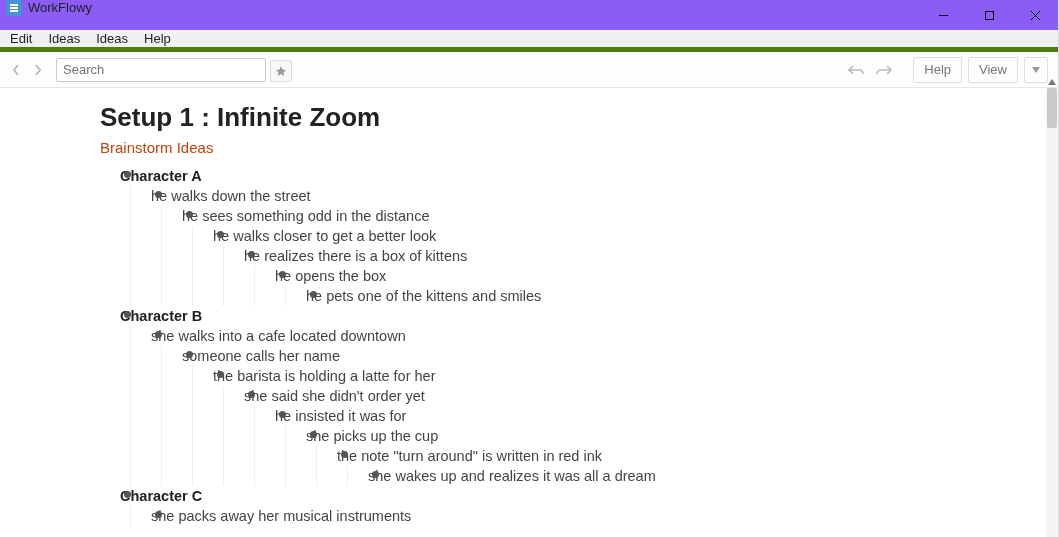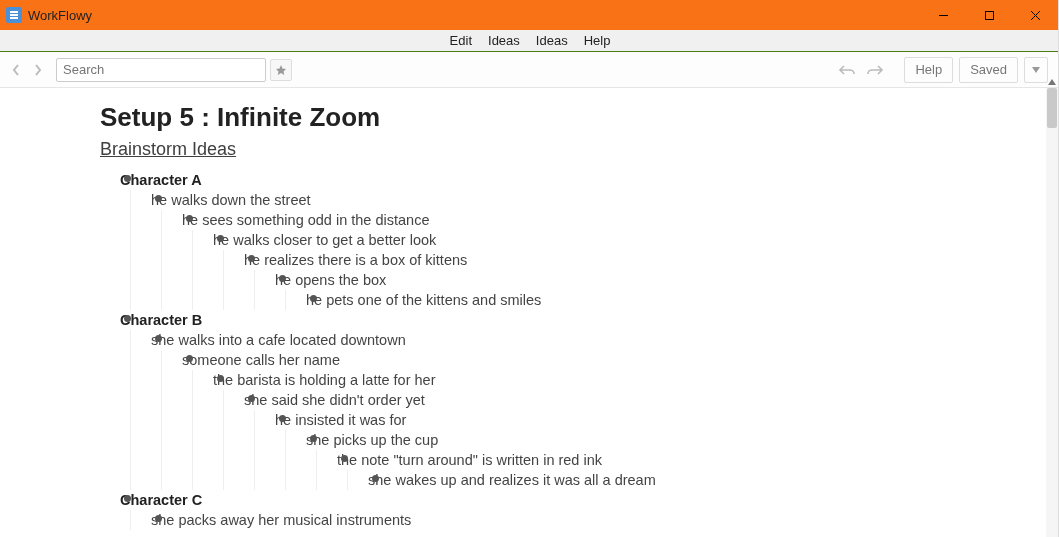--- a/index.html
+++ b/index.html
@@ -1,59 +1,59 @@
 <!DOCTYPE html>
 <html><head>
 <meta charset="utf-8">
 <style>
   * { box-sizing: border-box; }
   html, body { margin: 0; padding: 0; font-family: "Segoe UI", Arial, sans-serif; font-size: 13px; color: #333; background: #fff; }
   .window { width: 1059px; height: 537px; position: relative; background: #fff; overflow: hidden; border-right: 1px solid #ddd; }
 
   
-  .title-bar { height: 30px; display: flex; align-items: center; padding: 0 0 0 6px; background:#f97316; }
+  .title-bar { height: 30px; display: flex; padding: 0 0 0 6px; background:#8b5cf6; }
   .app-icon { width: 16px; height: 16px; background:#4a90d9; display:inline-flex; align-items:center; justify-content:center; margin-right:6px; border-radius:2px; }
   .app-icon svg { width:10px; height:10px; }
   .title-text { flex:0 0 auto; color:#222; }
   .title-spacer { flex:1; }
   .win-btns { display:flex; height:30px; }
   .win-btn { width:46px; height:30px; display:flex; align-items:center; justify-content:center; }
   .win-btn svg { stroke:#000; stroke-width:1; fill:none; }
 
   
-  .menu-bar { height:22px; background:#f0f0f0; border-bottom:1px solid #4d7c0f; display:flex; align-items:center; padding:0 0 0 2px;justify-content:center; }
+  .menu-bar { height:22px; background:#f0f0f0; border-bottom:5px solid #4d7c0f; display:flex; align-items:center; padding:0 0 0 2px; }
   .menu-item { padding:2px 8px; color:#222; cursor:default; }
 
   
   .toolbar { height:36px; border-bottom:1px solid #e6e6e6; display:flex; align-items:center; padding:0 10px 0 6px; background:#fdfdfd; }
   .nav-arrows { display:flex; gap:2px; margin-right:8px; }
   .nav-arrow { width:20px; height:24px; display:flex; align-items:center; justify-content:center; color:#bbb; }
   .nav-arrow svg { stroke:#bbb; stroke-width:2; fill:none; }
-  .search-wrap { display:flex; align-items:center; }
+  .search-wrap { display:flex; align-items:flex-end; }
   .search-input { width:210px; height:24px; border:1px solid #ccc; border-radius:2px; padding:2px 6px; font-size:13px; outline:none; background:#fff; }
   .star-btn { width:22px; height:22px; margin-left:4px; border:1px solid #ddd; border-radius:2px; background:#f7f7f7; display:flex; align-items:center; justify-content:center; }
   .star-btn svg { fill:#999; }
   .tool-spacer { flex:1; }
   .undo-redo { display:flex; gap:6px; margin-right:12px; }
   .ur-btn { width:22px; height:22px; display:flex; align-items:center; justify-content:center; }
   .ur-btn svg { stroke:#bbb; stroke-width:1.6; fill:none; }
   .tool-btn { height:26px; border:1px solid #ddd; background:#fdfdfd; border-radius:2px; padding:0 10px; margin-left:6px; color:#777; display:flex; align-items:center; font-size:13px; }
   .dropdown-btn { width:24px; padding:0; justify-content:center; }
   .dropdown-btn svg { fill:#999; }
 
   
   .content-scroll { position:absolute; top:88px; bottom:0; left:0; right:12px; overflow:hidden; }
   .scrollbar { position:absolute; right:0; top:88px; bottom:0; width:12px; background:#f5f5f5; }
   .scrollbar-thumb { position:absolute; left:1px; right:1px; top:0; height:40px; background:#c9c9c9; border-radius:2px; }
   .scroll-up { position:absolute; top:-12px; left:0; right:0; height:12px; display:flex; align-items:center; justify-content:center;}
   .scroll-up svg { fill:#777; }
 
   .doc { padding: 14px 0 0 100px; }
   .page-title { font-size:26px; font-weight:700; color:#222; margin:0 0 6px 0; }
-  .page-subtitle { font-size:18px; color:#404040; margin:0 0 10px 0;text-decoration:underline; }
+  .page-subtitle { font-size:15px; color:#c2410c; margin:0 0 10px 0; }
 
   .outline { font-size:14.5px; color:#444; }
   .node { position:relative; padding-left:20px; }
   .bullet { position:absolute; left:4px; top:5px; width:7px; height:7px; background:#555; border-radius:50%; }
   .node-line { line-height:20px; padding:0; white-space:nowrap; }
   .bold > .node-line-wrap > .node-line { font-weight:700; color:#222; }
   .children { margin-left:10px; border-left:1px solid #eee; padding-left:0; }
   .node-line-wrap { position:relative; }
 </style>
 </head>
@@ -126,31 +126,31 @@
             <path d="M6 3 L2 7 L6 11 M2 7 H12 A4 4 0 0 1 16 11"></path>
           </svg>
         </div>
       <div class="ur-btn">
           <svg width="18" height="14" viewBox="0 0 18 14">
             <path d="M12 3 L16 7 L12 11 M16 7 H6 A4 4 0 0 0 2 11"></path>
           </svg>
         </div>
     </div>
     <div class="tool-btn">Help</div>
-    <div class="tool-btn">Saved</div>
+    <div class="tool-btn">View</div>
     <div class="tool-btn dropdown-btn">
       <svg width="8" height="6" viewBox="0 0 8 6">
           <polygon points="0,0 8,0 4,6"></polygon>
         </svg>
     </div>
   </div>
 
   <div class="content-scroll">
     <div class="doc">
-      <h1 class="page-title">Setup 5 : Infinite Zoom</h1>
+      <h1 class="page-title">Setup 1 : Infinite Zoom</h1>
       <div class="page-subtitle">Brainstorm Ideas</div>
       <div class="outline" id="outline-root">
           <div class="node bold">
             <div class="node-line-wrap">
               <span class="bullet"></span>
               <div class="node-line">Character A</div>
             </div>
             <div class="children">
               <div class="node">
                 <div class="node-line-wrap">

